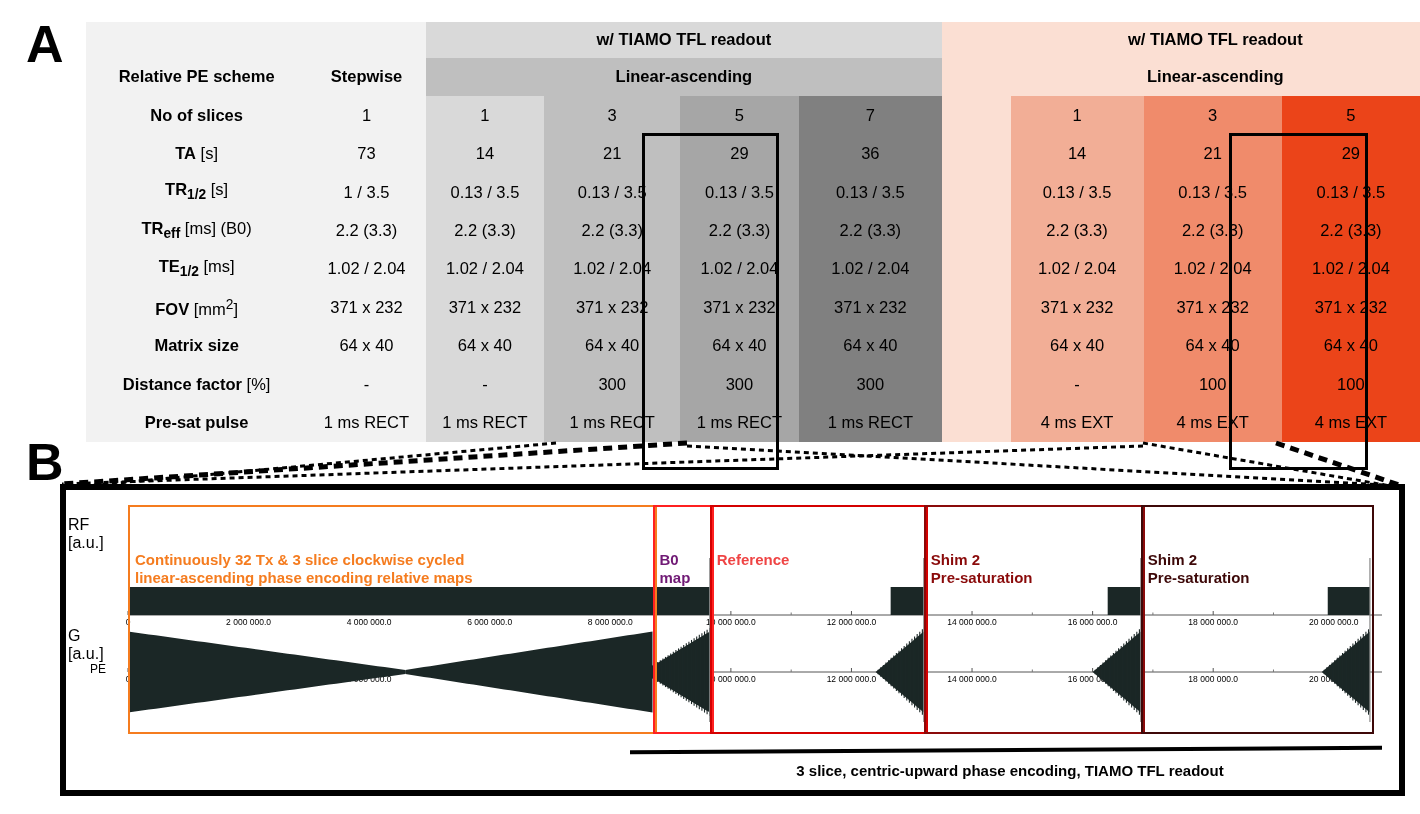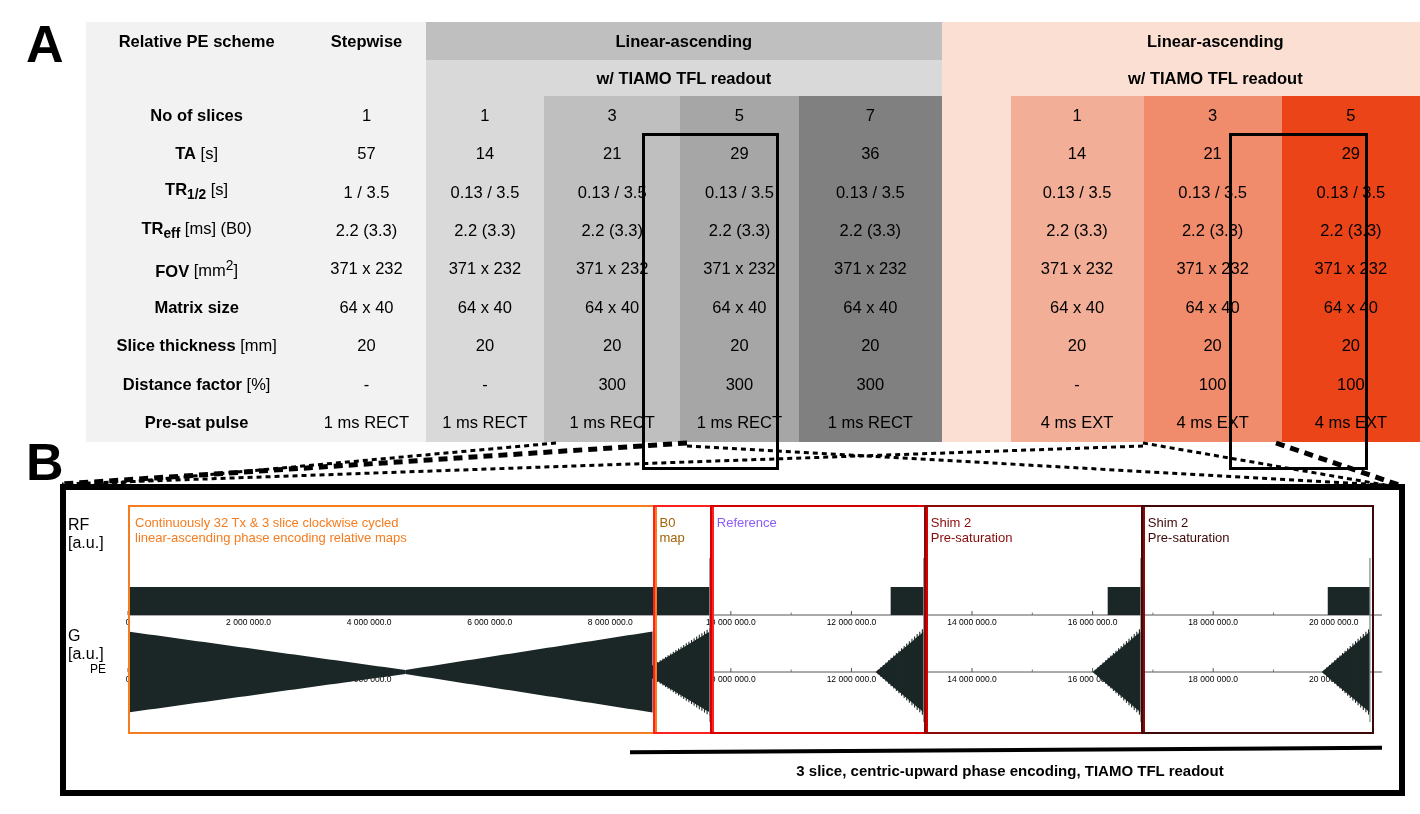--- a/index.html
+++ b/index.html
@@ -39,21 +39,21 @@
   #hl-invivo{left:1143px;top:111px;width:133px;height:331px;}
 
   
   #connectors{position:absolute;left:0;top:430px;width:1420px;height:70px;}
 
   
   #panel-b{position:absolute;left:60px;top:484px;width:1345px;height:312px;
            border:6px solid #000;background:#fff;box-sizing:border-box;}
   #seq-plot{position:absolute;left:60px;top:500px;width:1330px;height:240px;}
 
-  .reg-label{position:absolute;font-weight:normal;font-size:13px;line-height:1.18;}
+  .reg-label{position:absolute;font-weight:bold;font-size:15px;line-height:1.18;margin-top:36px;}
 
   .yaxis-lab{position:absolute;font-size:16px;line-height:1.15;}
   #lab-rf{left:68px;top:516px;width:62px;}
   #lab-g{left:68px;top:627px;width:62px;}
   #lab-g .pe-overlay{position:absolute;left:22px;top:18px;font-size:12px;}
 
   #caption-b{position:absolute;left:630px;top:762px;width:760px;text-align:center;
              font-weight:bold;font-size:15px;}
   #caption-rule{position:absolute;left:630px;top:748px;width:752px;height:4px;background:#000;
                 transform:rotate(-0.35deg);}
@@ -72,49 +72,49 @@
         <col style="width:114px">
       <col style="width:131px">
         <col style="width:114px">
         <col style="width:138px">
       <col style="width:66px">
       <col style="width:128px">
         <col style="width:133px">
         <col style="width:133px">
     </colgroup>
     <tbody id="table-body">
-        <tr style="height: 30px;">
-          <td class="rowlabel bg-page">Relative PE scheme</td>
-          <td class="hdr-scheme bg-ph-l1">Stepwise</td>
-          <td class="hdr-scheme bg-ph-l3" colspan="4">Linear-ascending</td>
-          <td class="bg-iv-l0"></td>
-          <td class="hdr-scheme bg-iv-l0" colspan="3">Linear-ascending</td>
-        </tr>
         <tr style="height: 28px;">
           <td class="bg-page"></td>
           <td class="bg-ph-l1"></td>
           <td class="grp-title bg-ph-l2" colspan="4">w/ TIAMO TFL readout</td>
           <td class="bg-iv-l0"></td>
           <td class="grp-title bg-iv-l0" colspan="3">w/ TIAMO TFL readout</td>
+        </tr>
+        <tr style="height: 30px;">
+          <td class="rowlabel bg-page">Relative PE scheme</td>
+          <td class="hdr-scheme bg-ph-l1">Stepwise</td>
+          <td class="hdr-scheme bg-ph-l3" colspan="4">Linear-ascending</td>
+          <td class="bg-iv-l0"></td>
+          <td class="hdr-scheme bg-iv-l0" colspan="3">Linear-ascending</td>
         </tr>
         <tr style="height: 30px;">
           <td class="rowlabel bg-page"><b>No of slices</b></td>
           <td class="bg-ph-l1">1</td>
           <td class="bg-ph-l2">1</td>
           <td class="bg-ph-l3">3</td>
           <td class="bg-ph-l4">5</td>
           <td class="bg-ph-l5">7</td>
           <td class="bg-iv-l0"></td>
           <td class="bg-iv-l1">1</td>
           <td class="bg-iv-l2">3</td>
           <td class="bg-iv-l3">5</td>
         </tr>
         <tr style="height: 30px;">
           <td class="rowlabel bg-page"><b>TA</b><span class="unit"> [s]</span></td>
-          <td class="bg-ph-l1">57</td>
+          <td class="bg-ph-l1">73</td>
           <td class="bg-ph-l2">14</td>
           <td class="bg-ph-l3">21</td>
           <td class="bg-ph-l4">29</td>
           <td class="bg-ph-l5">36</td>
           <td class="bg-iv-l0"></td>
           <td class="bg-iv-l1">14</td>
           <td class="bg-iv-l2">21</td>
           <td class="bg-iv-l3">29</td>
         </tr>
         <tr style="height: 30px;">
@@ -135,20 +135,32 @@
           <td class="bg-ph-l2">2.2 (3.3)</td>
           <td class="bg-ph-l3">2.2 (3.3)</td>
           <td class="bg-ph-l4">2.2 (3.3)</td>
           <td class="bg-ph-l5">2.2 (3.3)</td>
           <td class="bg-iv-l0"></td>
           <td class="bg-iv-l1">2.2 (3.3)</td>
           <td class="bg-iv-l2">2.2 (3.3)</td>
           <td class="bg-iv-l3">2.2 (3.3)</td>
         </tr>
         <tr style="height: 30px;">
+          <td class="rowlabel bg-page"><b>TE<sub>1/2</sub></b><span class="unit"> [ms]</span></td>
+          <td class="bg-ph-l1">1.02 / 2.04</td>
+          <td class="bg-ph-l2">1.02 / 2.04</td>
+          <td class="bg-ph-l3">1.02 / 2.04</td>
+          <td class="bg-ph-l4">1.02 / 2.04</td>
+          <td class="bg-ph-l5">1.02 / 2.04</td>
+          <td class="bg-iv-l0"></td>
+          <td class="bg-iv-l1">1.02 / 2.04</td>
+          <td class="bg-iv-l2">1.02 / 2.04</td>
+          <td class="bg-iv-l3">1.02 / 2.04</td>
+        </tr>
+        <tr style="height: 30px;">
           <td class="rowlabel bg-page"><b>FOV</b><span class="unit"> [mm<sup>2</sup>]</span></td>
           <td class="bg-ph-l1">371 x 232</td>
           <td class="bg-ph-l2">371 x 232</td>
           <td class="bg-ph-l3">371 x 232</td>
           <td class="bg-ph-l4">371 x 232</td>
           <td class="bg-ph-l5">371 x 232</td>
           <td class="bg-iv-l0"></td>
           <td class="bg-iv-l1">371 x 232</td>
           <td class="bg-iv-l2">371 x 232</td>
           <td class="bg-iv-l3">371 x 232</td>
@@ -157,32 +169,20 @@
           <td class="rowlabel bg-page"><b>Matrix size</b></td>
           <td class="bg-ph-l1">64 x 40</td>
           <td class="bg-ph-l2">64 x 40</td>
           <td class="bg-ph-l3">64 x 40</td>
           <td class="bg-ph-l4">64 x 40</td>
           <td class="bg-ph-l5">64 x 40</td>
           <td class="bg-iv-l0"></td>
           <td class="bg-iv-l1">64 x 40</td>
           <td class="bg-iv-l2">64 x 40</td>
           <td class="bg-iv-l3">64 x 40</td>
-        </tr>
-        <tr style="height: 30px;">
-          <td class="rowlabel bg-page"><b>Slice thickness</b><span class="unit"> [mm]</span></td>
-          <td class="bg-ph-l1">20</td>
-          <td class="bg-ph-l2">20</td>
-          <td class="bg-ph-l3">20</td>
-          <td class="bg-ph-l4">20</td>
-          <td class="bg-ph-l5">20</td>
-          <td class="bg-iv-l0"></td>
-          <td class="bg-iv-l1">20</td>
-          <td class="bg-iv-l2">20</td>
-          <td class="bg-iv-l3">20</td>
         </tr>
         <tr style="height: 30px;">
           <td class="rowlabel bg-page"><b>Distance factor</b><span class="unit"> [%]</span></td>
           <td class="bg-ph-l1">-</td>
           <td class="bg-ph-l2">-</td>
           <td class="bg-ph-l3">300</td>
           <td class="bg-ph-l4">300</td>
           <td class="bg-ph-l5">300</td>
           <td class="bg-iv-l0"></td>
           <td class="bg-iv-l1">-</td>
@@ -395,26 +395,26 @@
     <line x1="1309.9423076923076" y1="58" x2="1309.9423076923076" y2="222" stroke="#888" stroke-width="1.2"></line>
   </svg>
 
 <div id="region-label-layer">
     <div class="hl-box" style="left: 128px; top: 505px; width: 524.51px; height: 225px; border: 2.5px solid rgb(245, 124, 31); background: transparent;"></div>
     <div class="reg-label" style="left: 135px; top: 515px; color: rgb(245, 124, 31); max-width: 514.51px;">
       <div>Continuously 32 Tx &amp; 3 slice clockwise cycled</div>
       <div>linear-ascending phase encoding relative maps</div>
     </div>
     <div class="hl-box" style="left: 652.51px; top: 505px; width: 57.274px; height: 225px; border: 2.5px solid rgb(255, 32, 32); background: transparent;"></div>
-    <div class="reg-label" style="left: 659.51px; top: 515px; color: #a16207; max-width: 47.274px;">
+    <div class="reg-label" style="left: 659.51px; top: 515px; color: #701a75; max-width: 47.274px;">
       <div>B0</div>
       <div>map</div>
     </div>
     <div class="hl-box" style="left: 709.784px; top: 505px; width: 214.024px; height: 225px; border: 2.5px solid rgb(212, 0, 0); background: transparent;"></div>
-    <div class="reg-label" style="left: 716.784px; top: 515px; color: #8b5cf6; max-width: 204.024px;">
+    <div class="reg-label" style="left: 716.784px; top: 515px; color: #ef4444; max-width: 204.024px;">
       <div>Reference</div>
     </div>
     <div class="hl-box" style="left: 923.808px; top: 505px; width: 217.038px; height: 225px; border: 2.5px solid rgb(138, 10, 10); background: transparent;"></div>
     <div class="reg-label" style="left: 930.808px; top: 515px; color: rgb(138, 10, 10); max-width: 207.038px;">
       <div>Shim 2</div>
       <div>Pre-saturation</div>
     </div>
     <div class="hl-box" style="left: 1140.85px; top: 505px; width: 229.096px; height: 225px; border: 2.5px solid rgb(61, 8, 8); background: transparent;"></div>
     <div class="reg-label" style="left: 1147.85px; top: 515px; color: rgb(61, 8, 8); max-width: 219.096px;">
       <div>Shim 2</div>

